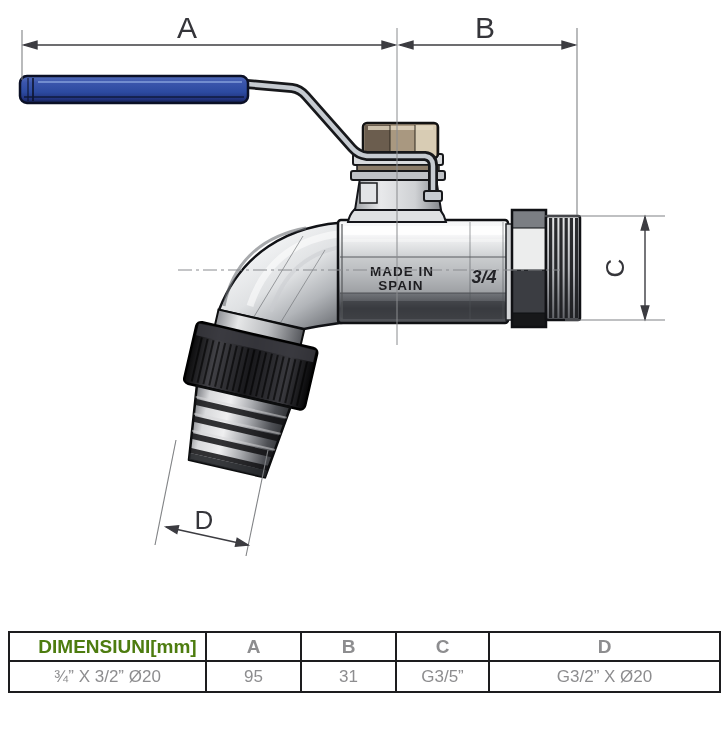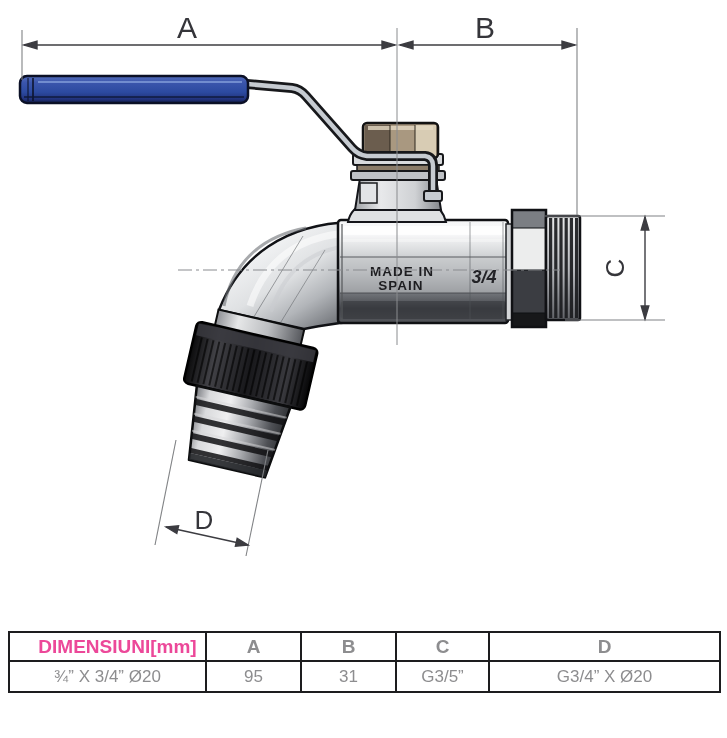--- a/index.html
+++ b/index.html
@@ -9,21 +9,21 @@
   svg text{font-family:"Liberation Sans",sans-serif;}
   .dim-label{fill:#35353a;font-size:30px;}
   .dim-label-sm{fill:#35353a;font-size:26px;}
   .emboss{fill:#1d1d20;font-weight:bold;font-size:13.5px;letter-spacing:1px;}
   .size-mark{fill:#232327;font-weight:bold;font-style:italic;font-size:18px;}
   table.dims{position:absolute;left:8px;top:631px;width:711px;border-collapse:collapse;
              table-layout:fixed;background:#fff;}
   table.dims th,table.dims td{border:2px solid #1d1d1f;text-align:center;vertical-align:middle;
              padding:0;overflow:hidden;white-space:nowrap;}
   table.dims th{height:27px;font-size:19px;font-weight:bold;color:#8d8d8f;}
-  table.dims th.main{color:#ec4899;padding-left:20px;}
+  table.dims th.main{color:#4d7c0f;padding-left:20px;}
   table.dims td{height:29px;font-size:17px;color:#8d8d8f;}
   .c0{width:197px;} .c1{width:95px;} .c2{width:95px;} .c3{width:93px;} .c4{width:231px;}
 </style>
 </head>
 <body>
 
 <div class="page">
 
   <svg class="drawing" width="727" height="620" viewBox="0 0 727 620" xmlns="http://www.w3.org/2000/svg">
     <defs>
@@ -254,21 +254,21 @@
       <tr>
         <th class="main">DIMENSIUNI[mm]</th>
         <th>A</th>
         <th>B</th>
         <th>C</th>
         <th>D</th>
       </tr>
     </thead>
     <tbody>
       <tr>
-        <td>¾” X 3/4” Ø20</td>
+        <td>¾” X 3/2” Ø20</td>
         <td>95</td>
         <td>31</td>
         <td>G3/5”</td>
-        <td>G3/4” X Ø20</td>
+        <td>G3/2” X Ø20</td>
       </tr>
     </tbody>
   </table>
 </div>
 
 </body></html>

